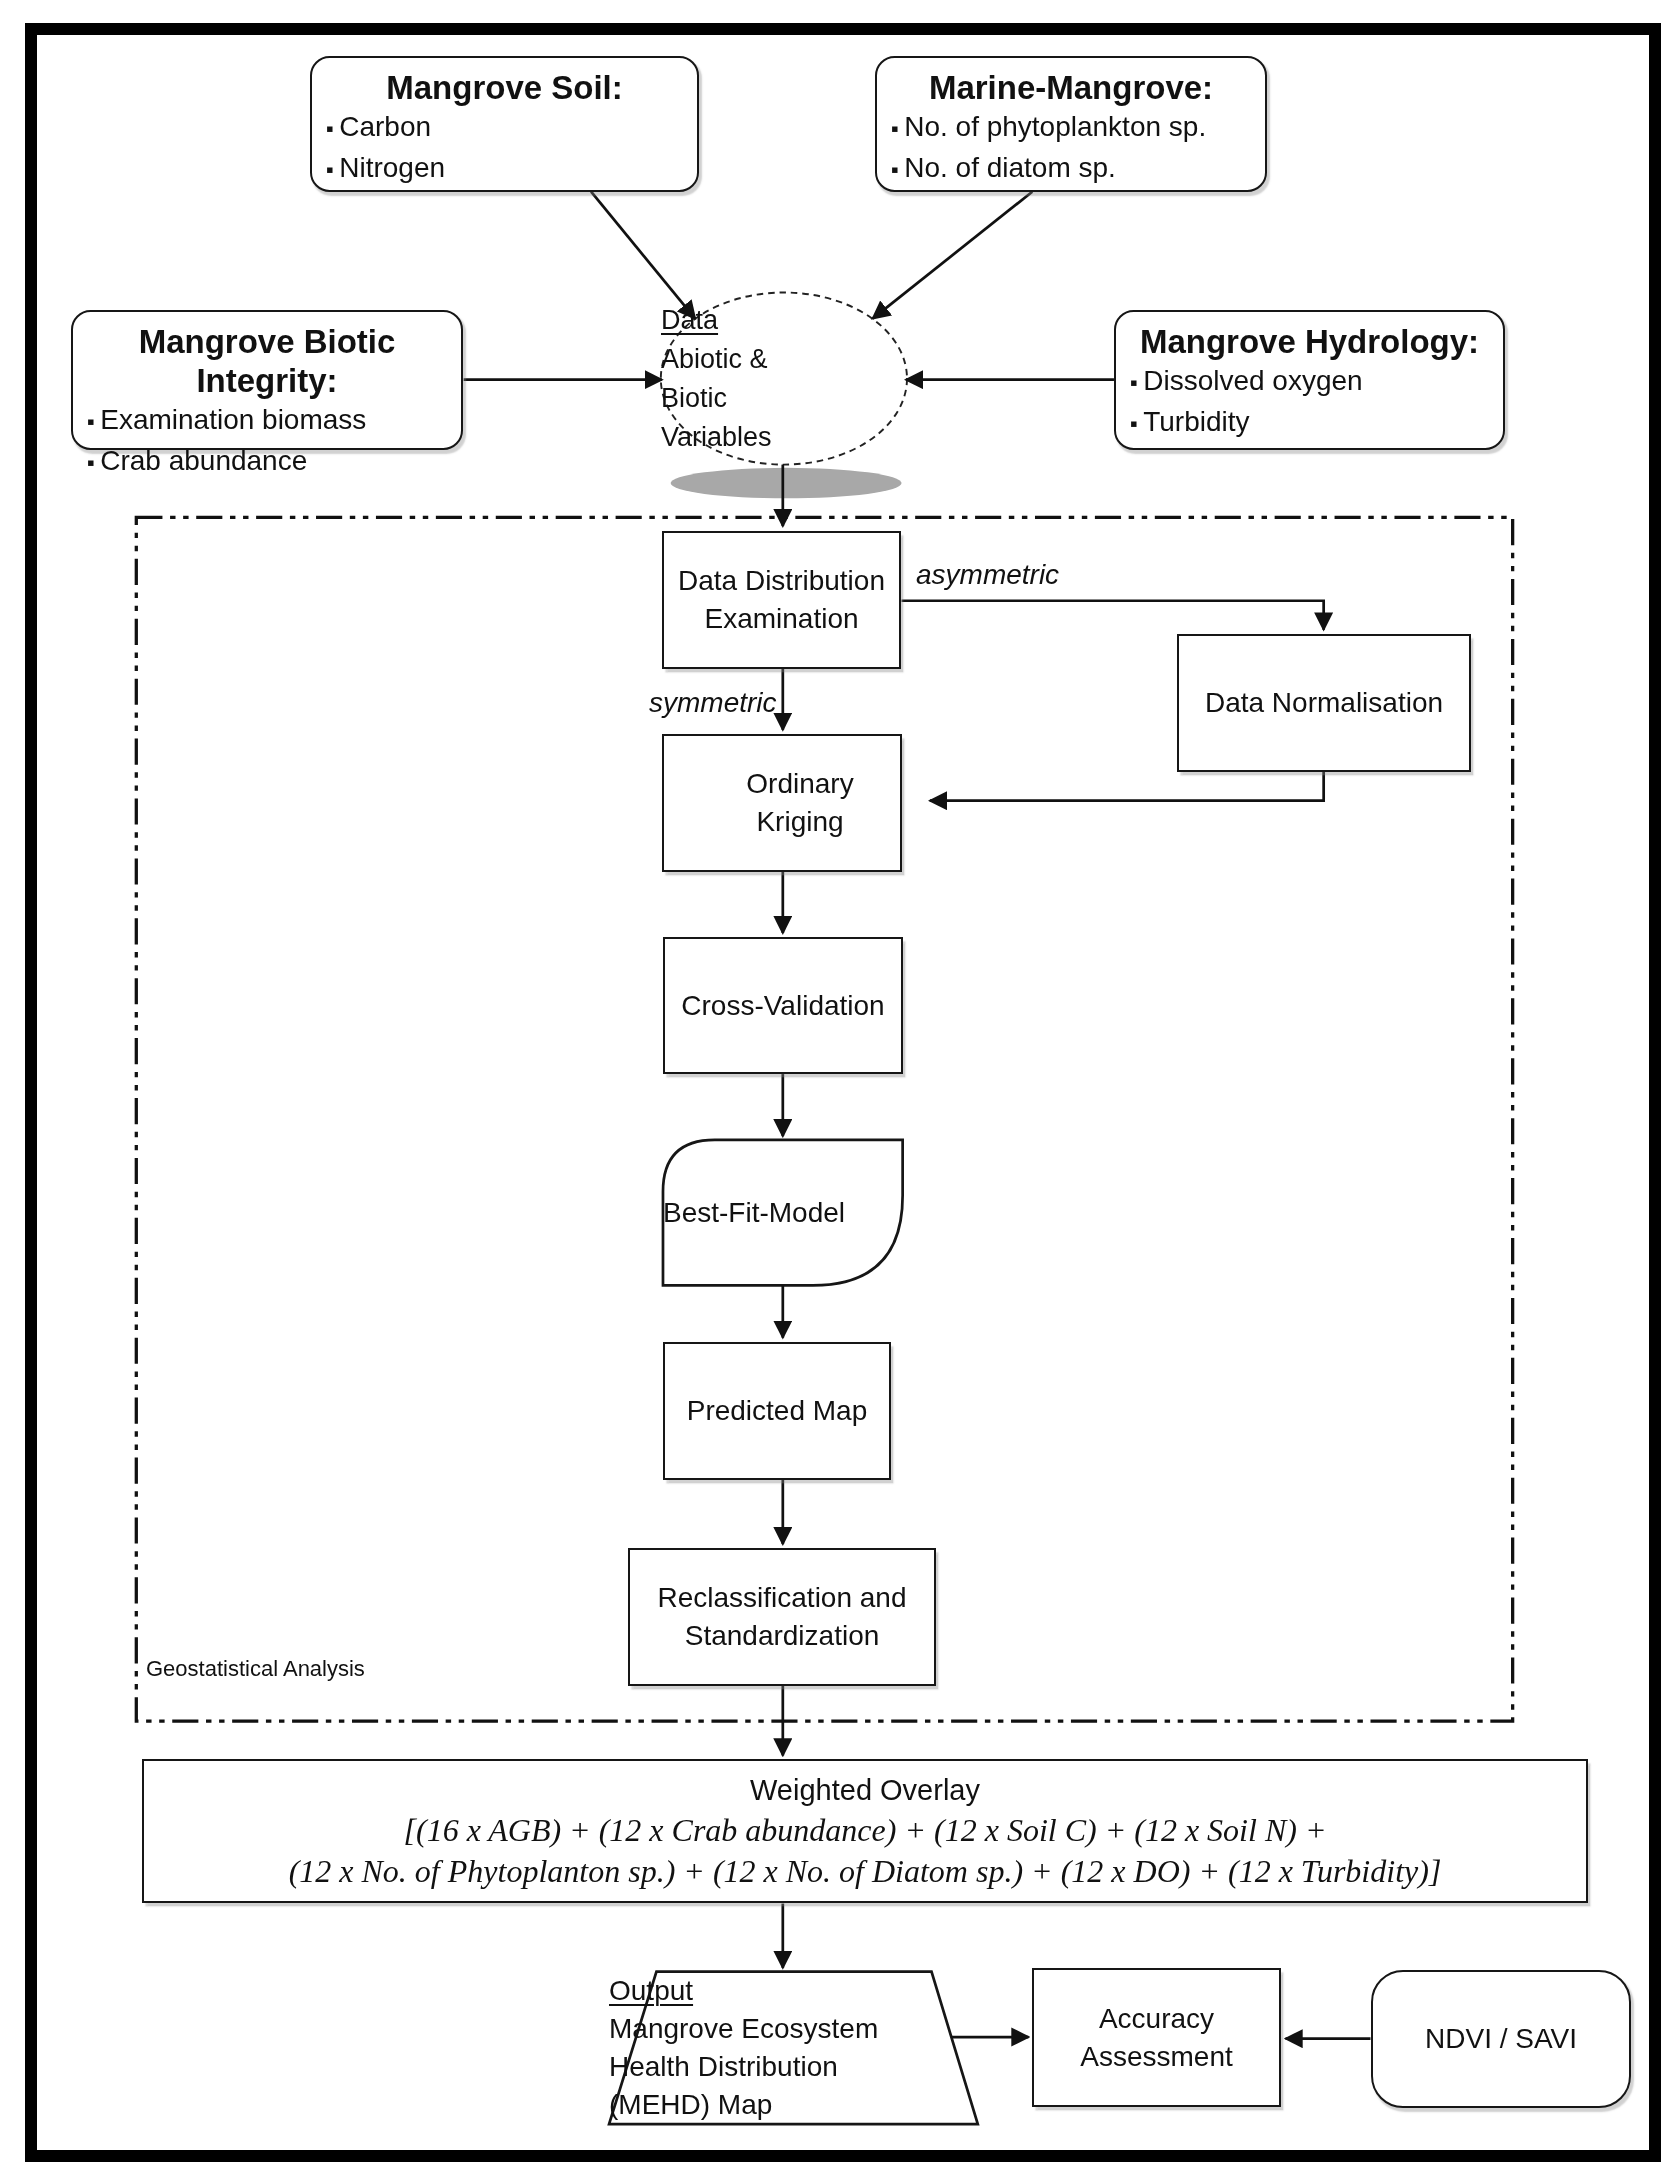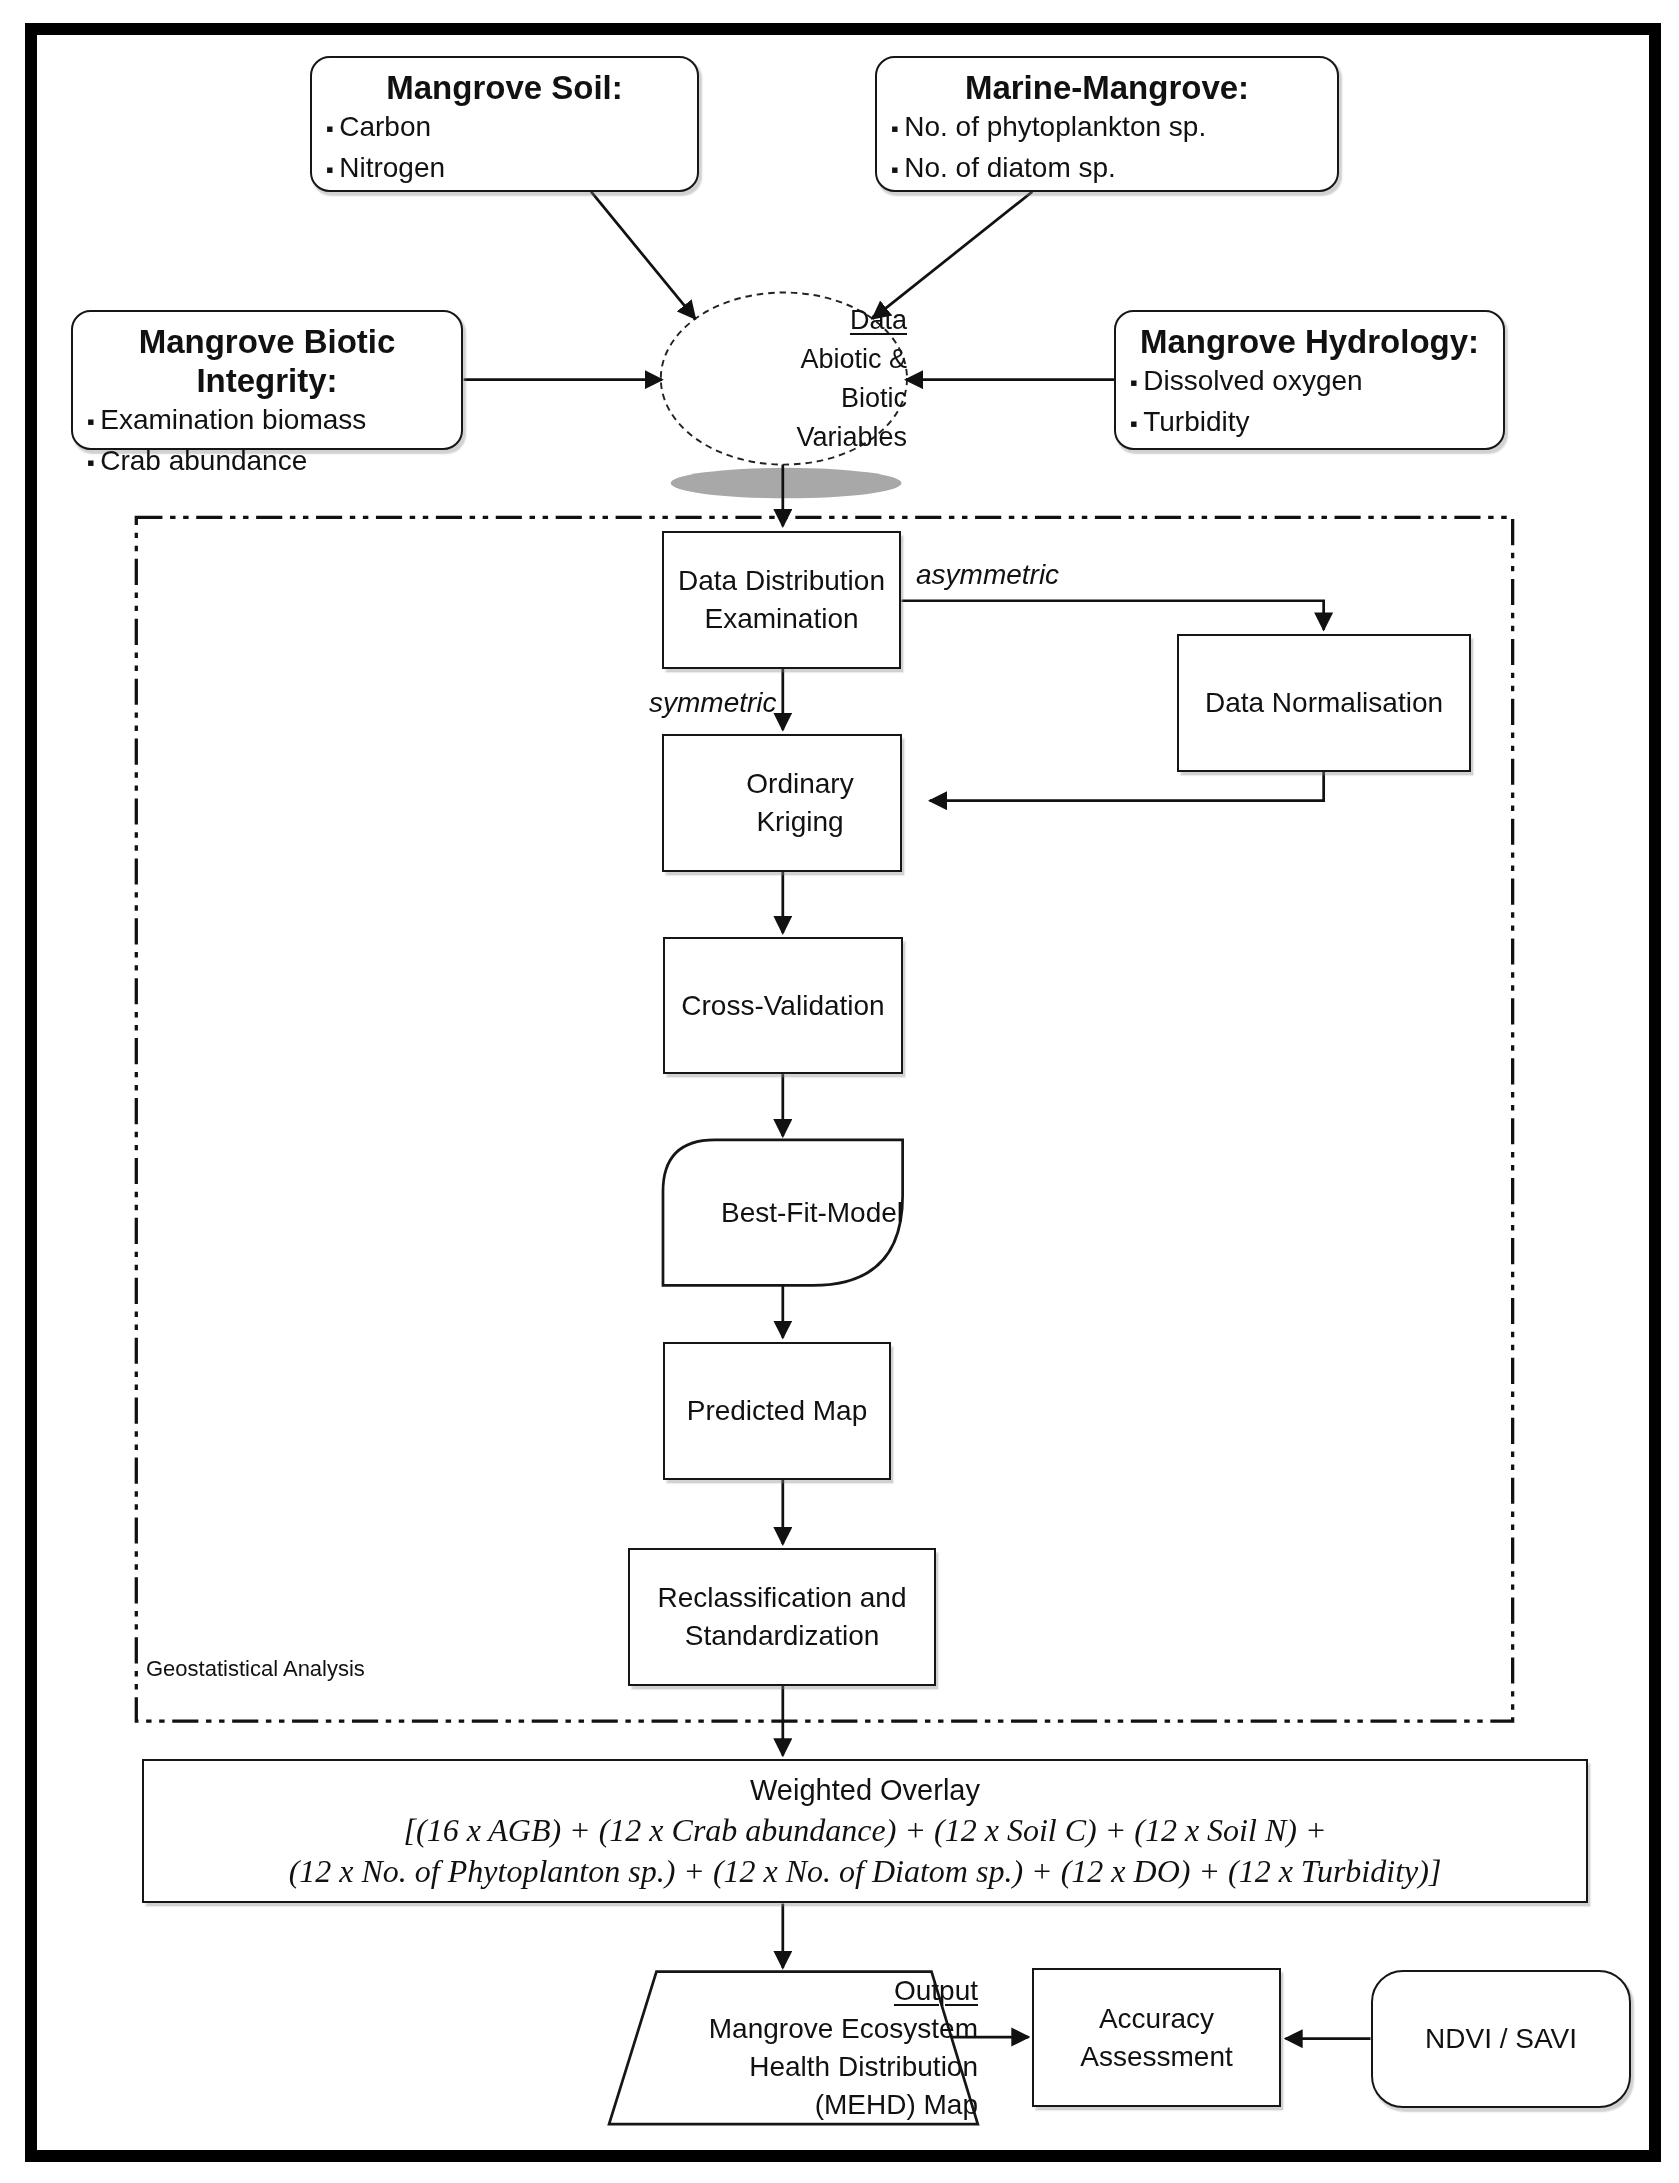--- a/index.html
+++ b/index.html
@@ -11,21 +11,21 @@
   .node{position:absolute;background:#fff;border:2.7px solid #161616;box-sizing:border-box;
         display:flex;flex-direction:column;align-items:center;justify-content:center;
         text-align:center;z-index:2;box-shadow:2.7px 3.8px 1.6px rgba(135,135,135,.38);}
   .rounded{border-radius:19.6px;}
   .node-label{font-size:28px;line-height:38px;}
   .input-box{justify-content:flex-start;padding:9.8px 14px 5.4px 14px;align-items:stretch;}
   .box-title{font-weight:bold;font-size:33px;line-height:39px;text-align:center;}
   .item{font-size:28px;line-height:39px;text-align:left;display:flex;align-items:baseline;}
   .sq{font-size:22px;margin-right:5.4px;}
   .overlay-text{position:absolute;z-index:3;display:flex;flex-direction:column;
-        align-items:flex-end;justify-content:center;text-align:center;background:transparent;}
+        align-items:flex-start;justify-content:center;text-align:center;background:transparent;}
   .underlined{text-decoration:underline;text-decoration-thickness:2.2px;text-underline-offset:4.4px;}
   .branch-label{position:absolute;z-index:3;font-style:italic;font-size:28px;}
   .geo-label{position:absolute;z-index:3;font-size:22px;}
   .wo-box{justify-content:center;padding:4px 11px;}
   .wo-title{font-size:29px;line-height:40px;}
   .formula{font-family:"Liberation Serif",serif;font-style:italic;font-size:32px;line-height:41px;}
   .hub-text div{font-size:27px;line-height:39px;}
   .trap-text div{font-size:28px;line-height:38px;}
 </style>
 </head>
@@ -76,21 +76,21 @@
     <div class="item">
       <span class="sq">▪</span>
       <span>Carbon</span>
       </div>
     <div class="item">
       <span class="sq">▪</span>
       <span>Nitrogen</span>
       </div>
   </div>
 
-  <div class="node rounded input-box" style="left:875px;top:56px;width:464px;height:136px;">
+  <div class="node rounded input-box" style="left:875px;top:56px;width:392px;height:136px;">
     <div class="box-title">Marine-Mangrove:</div>
     <div class="item">
       <span class="sq">▪</span>
       <span>No. of phytoplankton sp.</span>
       </div>
     <div class="item">
       <span class="sq">▪</span>
       <span>No. of diatom sp.</span>
       </div>
   </div>

